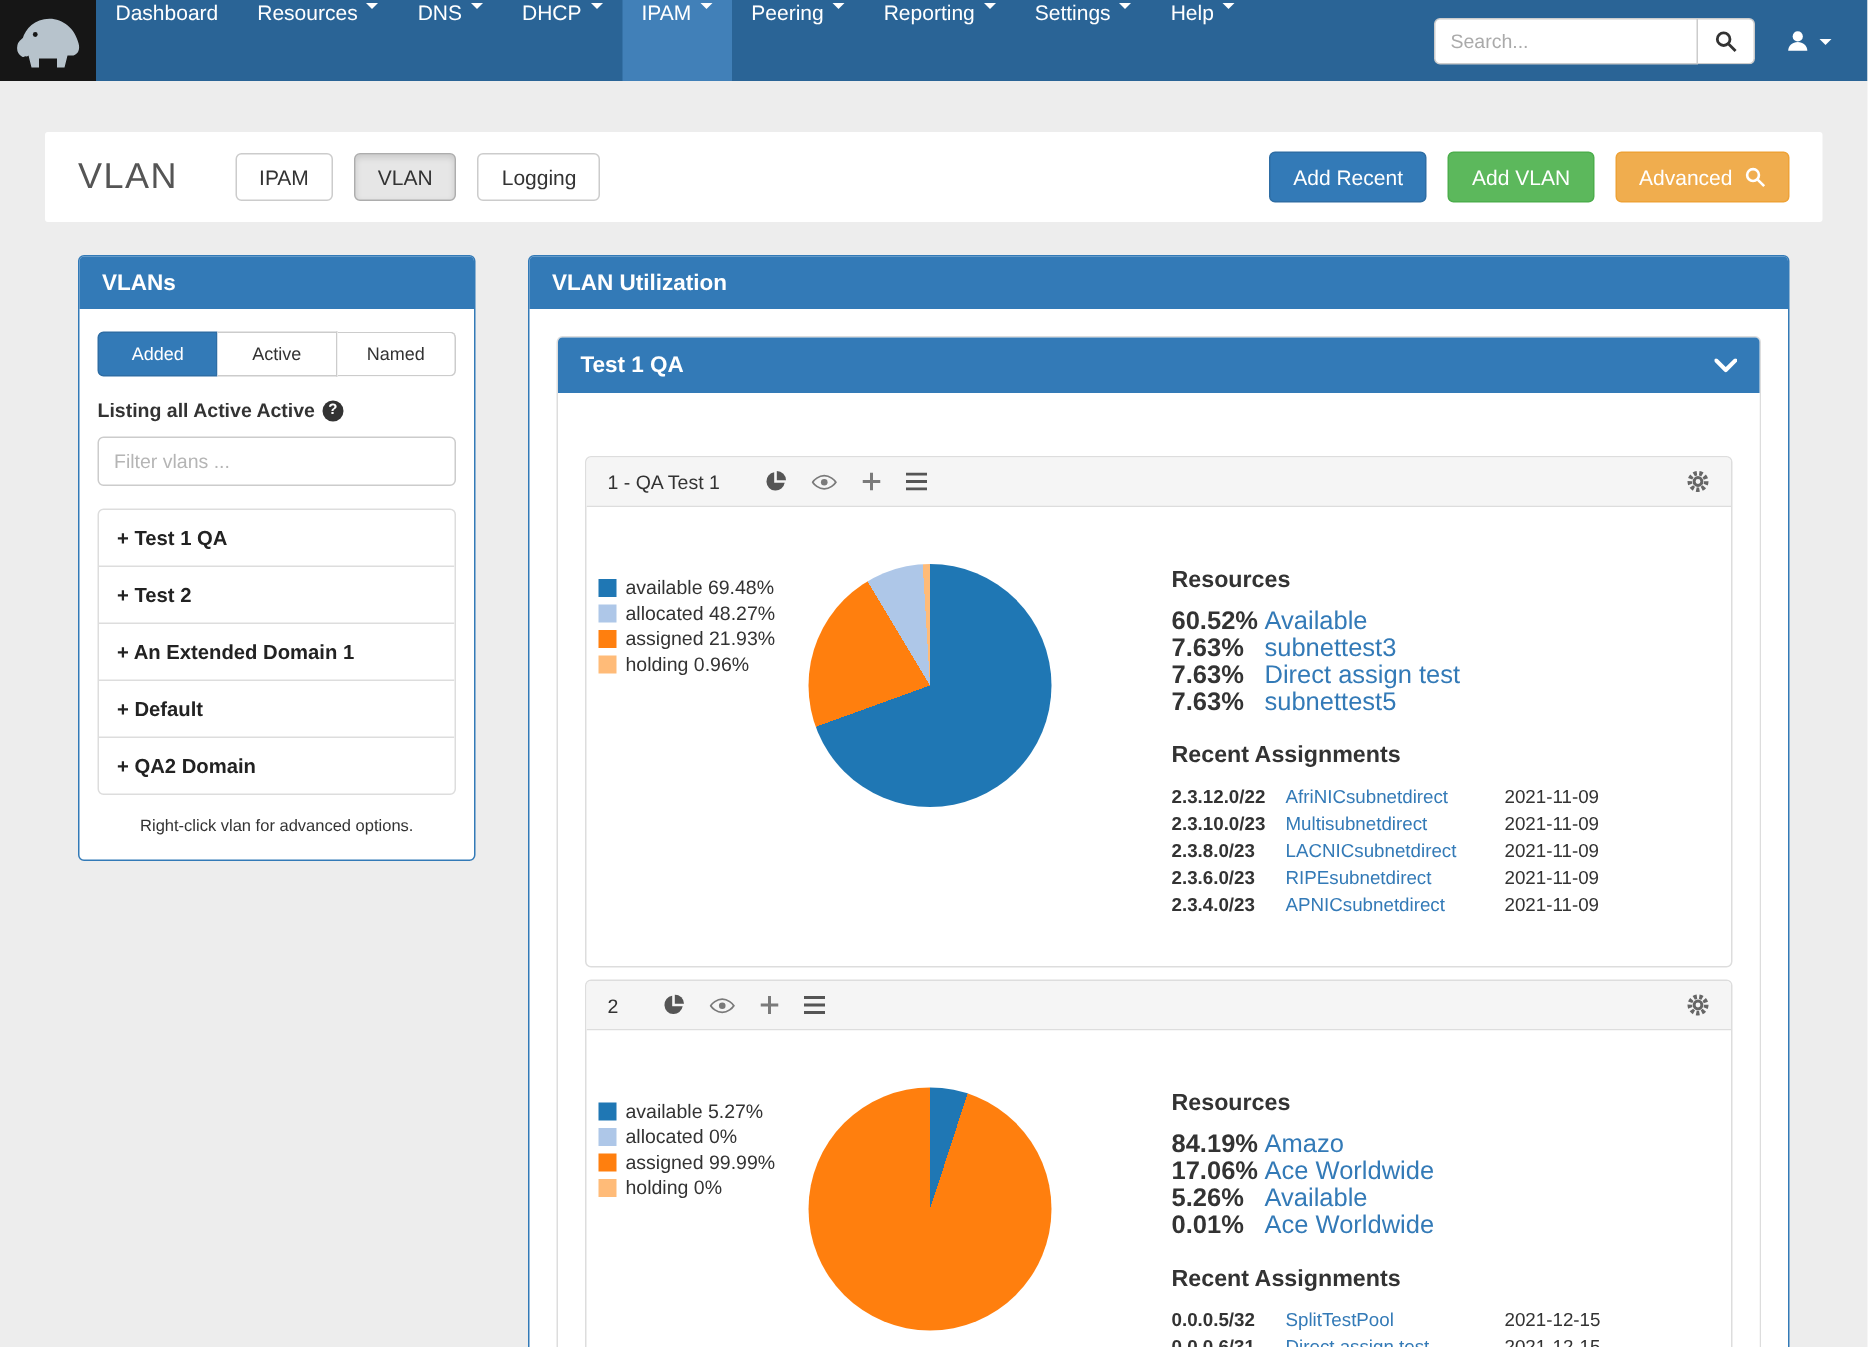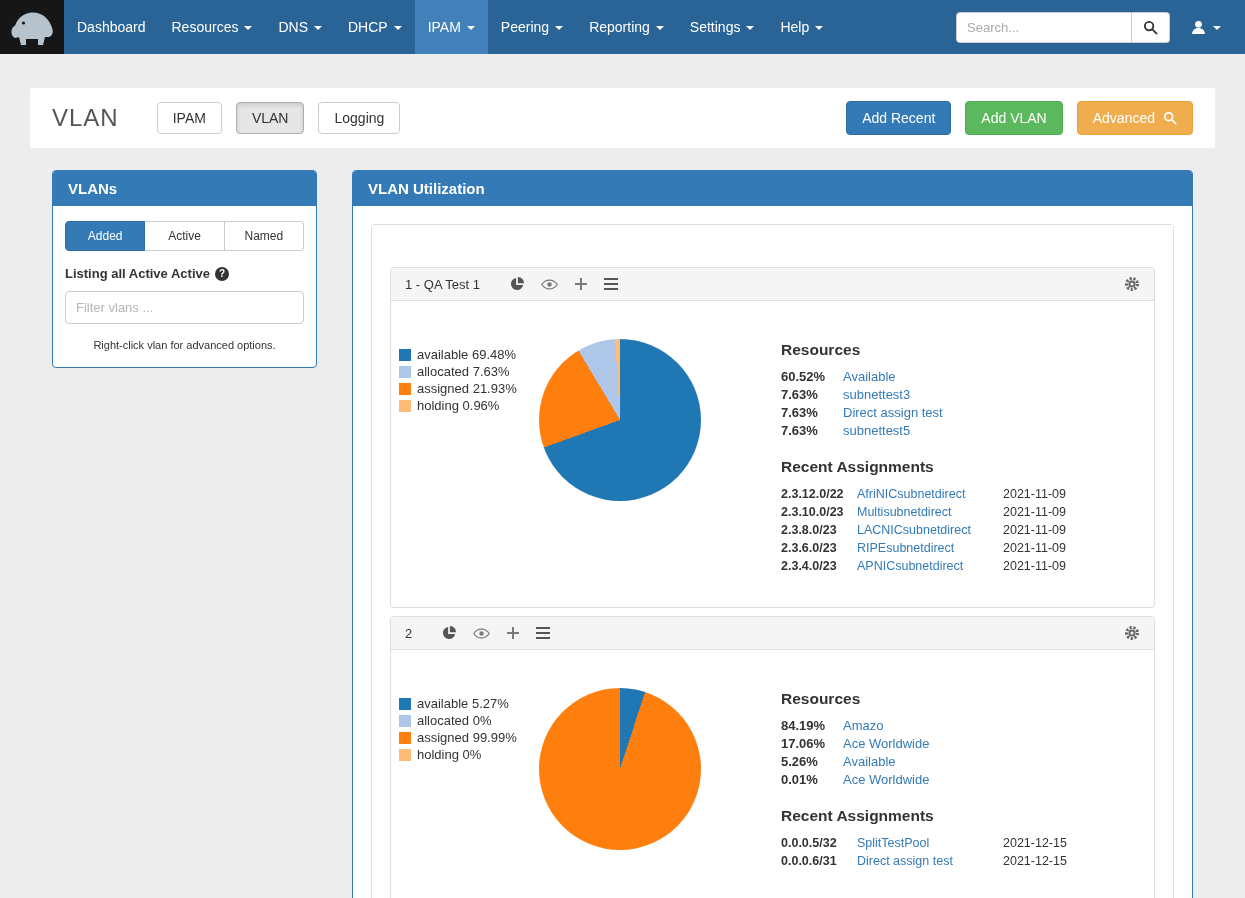--- a/index.html
+++ b/index.html
@@ -4,21 +4,21 @@
 <style>
   * { box-sizing: border-box; margin: 0; padding: 0; }
   html, body { width: 1245px; height: 898px; overflow: hidden; }
   body { background: #ededed; font-family: "Liberation Sans", "DejaVu Sans", sans-serif; }
   a { text-decoration: none; }
 
   
   .navbar { height: 54px; background: #2a6496; display: flex; align-items: stretch; }
   .logo { width: 64px; background: #161616; display: flex; align-items: center; justify-content: center; cursor: pointer; flex: none; }
   .nav-items { display: flex; align-items: stretch; }
-  .nav-item { display: flex; align-items: center; gap: 6px; padding: 0 13px; color: #fff; font-size: 14px; cursor: pointer; }
+  .nav-item { display: flex; gap: 6px; padding: 0 13px; color: #fff; font-size: 14px; cursor: pointer; }
   .nav-item.active { background: #4180b8; }
   .caret { width: 0; height: 0; border-left: 4px solid transparent; border-right: 4px solid transparent; border-top: 4px solid #fff; display: inline-block; margin-top: 2px; }
   .nav-right { margin-left: auto; display: flex; align-items: center; padding-right: 8px; }
   .search-wrap { display: flex; align-items: center; }
   .search-input { width: 176px; height: 31px; border: 1px solid #ccc; border-radius: 4px 0 0 4px; padding: 0 10px; font-size: 13px; outline: none; color: #333; font-family: inherit; }
   .search-input::placeholder { color: #aaa; }
   .search-btn { width: 38px; height: 31px; background: #fff; border: 1px solid #ccc; border-left: none; border-radius: 0 4px 4px 0; display: flex; align-items: center; justify-content: center; cursor: pointer; }
   .user-menu { display: flex; align-items: center; gap: 6px; padding: 0 16px 0 20px; cursor: pointer; }
 
   
@@ -73,21 +73,21 @@
   .gear-btn { margin-left: auto; margin-right: 0; color: #666; }
   .card-body { display: flex; padding: 38px 14px 30px 8px; }
   .legend { width: 140px; padding-top: 8px; flex: none; }
   .legend-item { display: flex; align-items: center; gap: 6px; margin-bottom: 2px; }
   .swatch { width: 12px; height: 12px; flex: none; }
   .legend-label { font-size: 13px; color: #333; white-space: nowrap; }
   .pie { width: 162px; height: 162px; border-radius: 50%; flex: none; cursor: pointer; }
   .card-right { margin-left: 80px; width: 300px; padding-top: 2px; }
   .sec-heading { font-size: 15.5px; font-weight: bold; color: #333; margin-bottom: 11px; }
   .sec-heading.second { margin-top: 20px; }
-  .res-row { display: flex; font-size: 13px; margin-bottom: 4px; line-height: 14px; }
+  .res-row { display: flex; font-size: 17px; margin-bottom: 4px; line-height: 14px; }
   .res-pct { width: 62px; font-weight: bold; color: #333; flex: none; }
   .link { color: #337ab7; cursor: pointer; }
   .asg-row { display: flex; font-size: 12.5px; margin-bottom: 4px; line-height: 14px; }
   .asg-cidr { width: 76px; font-weight: bold; color: #333; flex: none; }
   .asg-name { flex: 1; padding-right: 8px; }
   .asg-date { width: 78px; color: #333; flex: none; }
 </style>
 </head>
 <body>
 
@@ -196,30 +196,45 @@
         <div class="tab-group">
           <button class="tab-btn active">Added</button>
           <button class="tab-btn">Active</button>
           <button class="tab-btn">Named</button>
         </div>
         <div class="listing-label">
           <span>Listing all Active Active</span>
           <span class="help-icon">?</span>
         </div>
         <input class="filter-input" type="text" placeholder="Filter vlans ..." style="">
+        <div class="vlan-list">
+          <a class="vlan-item">+ Test 1 QA</a>
+          <a class="vlan-item">+ Test 2</a>
+          <a class="vlan-item">+ An Extended Domain 1</a>
+          <a class="vlan-item">+ Default</a>
+          <a class="vlan-item">+ QA2 Domain</a>
+        </div>
         <div class="sidebar-note">Right-click vlan for advanced options.</div>
       </div>
     </div>
 
     <div class="panel util-panel">
       <div class="panel-heading">
         <span>VLAN Utilization</span>
       </div>
       <div class="util-body">
         <div class="domain-panel">
+          <div class="domain-header">
+            <span>Test 1 QA</span>
+            <span style="display:inline-flex;">
+              <svg width="15" height="10" viewBox="0 0 14 9">
+                  <path d="M1 1l6 6 6-6" stroke="#fff" stroke-width="2.6" fill="none" stroke-linecap="round" stroke-linejoin="round"></path>
+                </svg>
+            </span>
+          </div>
           <div class="domain-body">
 
             <div class="chart-card">
               <div class="card-header">
                 <span class="card-title">1 - QA Test 1</span>
                 <button class="icon-btn">
                   <svg width="14" height="14" viewBox="0 0 16 16" fill="currentColor">
                       <path d="M7 1A7 7 0 1 0 15 9H7z"></path>
                       <path d="M9 0a7 7 0 0 1 7 7H9z"></path>
                     </svg>
@@ -250,21 +265,21 @@
                 </button>
               </div>
               <div class="card-body">
                 <div class="legend">
                   <div class="legend-item">
                       <span class="swatch" style="background: rgb(31, 119, 180);"></span>
                       <span class="legend-label">available 69.48%</span>
                     </div>
                   <div class="legend-item">
                       <span class="swatch" style="background: rgb(174, 199, 232);"></span>
-                      <span class="legend-label">allocated 7.63%</span>
+                      <span class="legend-label">allocated 48.27%</span>
                     </div>
                   <div class="legend-item">
                       <span class="swatch" style="background: rgb(255, 127, 14);"></span>
                       <span class="legend-label">assigned 21.93%</span>
                     </div>
                   <div class="legend-item">
                       <span class="swatch" style="background: rgb(255, 187, 120);"></span>
                       <span class="legend-label">holding 0.96%</span>
                     </div>
                 </div>

